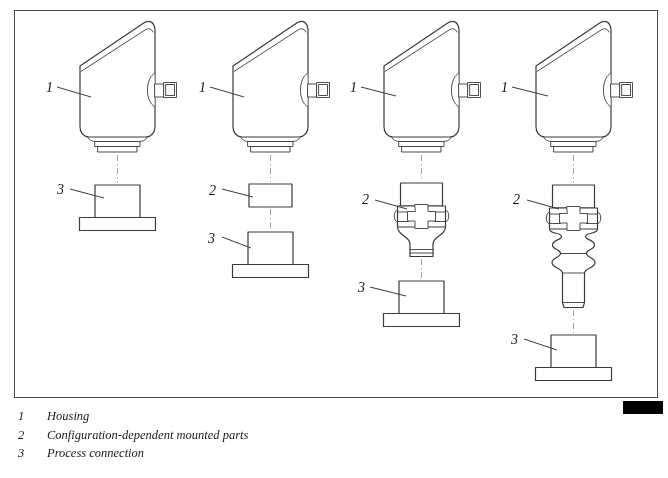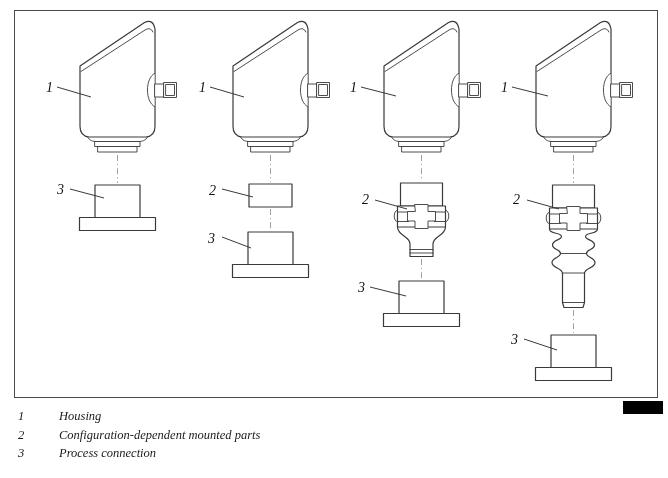--- a/index.html
+++ b/index.html
@@ -18,21 +18,21 @@
   .fig .axis{stroke:#a0a0a0;stroke-width:1;fill:none;stroke-dasharray:6 3 1.2 3;}
   .fig .leader{stroke:#3a3a3a;stroke-width:1;fill:none;}
   .fig text.callout{
     font-family:"Liberation Serif","DejaVu Serif",serif;font-style:italic;
     font-size:14px;fill:#111111;
   }
   .id-block{position:absolute;left:623px;top:401px;width:40px;height:13px;background:#000000;}
   .legend{position:absolute;left:18px;top:407px;width:620px;font-style:italic;font-size:12.5px;line-height:18.5px;}
   .legend-row{display:flex;}
   .legend-num{width:29px;flex:0 0 29px;}
-  .legend-label{flex:1;margin-left:12px;}
+  .legend-label{flex:1;}
 </style>
 </head>
 <body>
 
 <div class="screen">
 
   <div class="frame"></div>
 
   <svg class="fig" viewBox="14 10 644 388" xmlns="http://www.w3.org/2000/svg">
     <defs>

